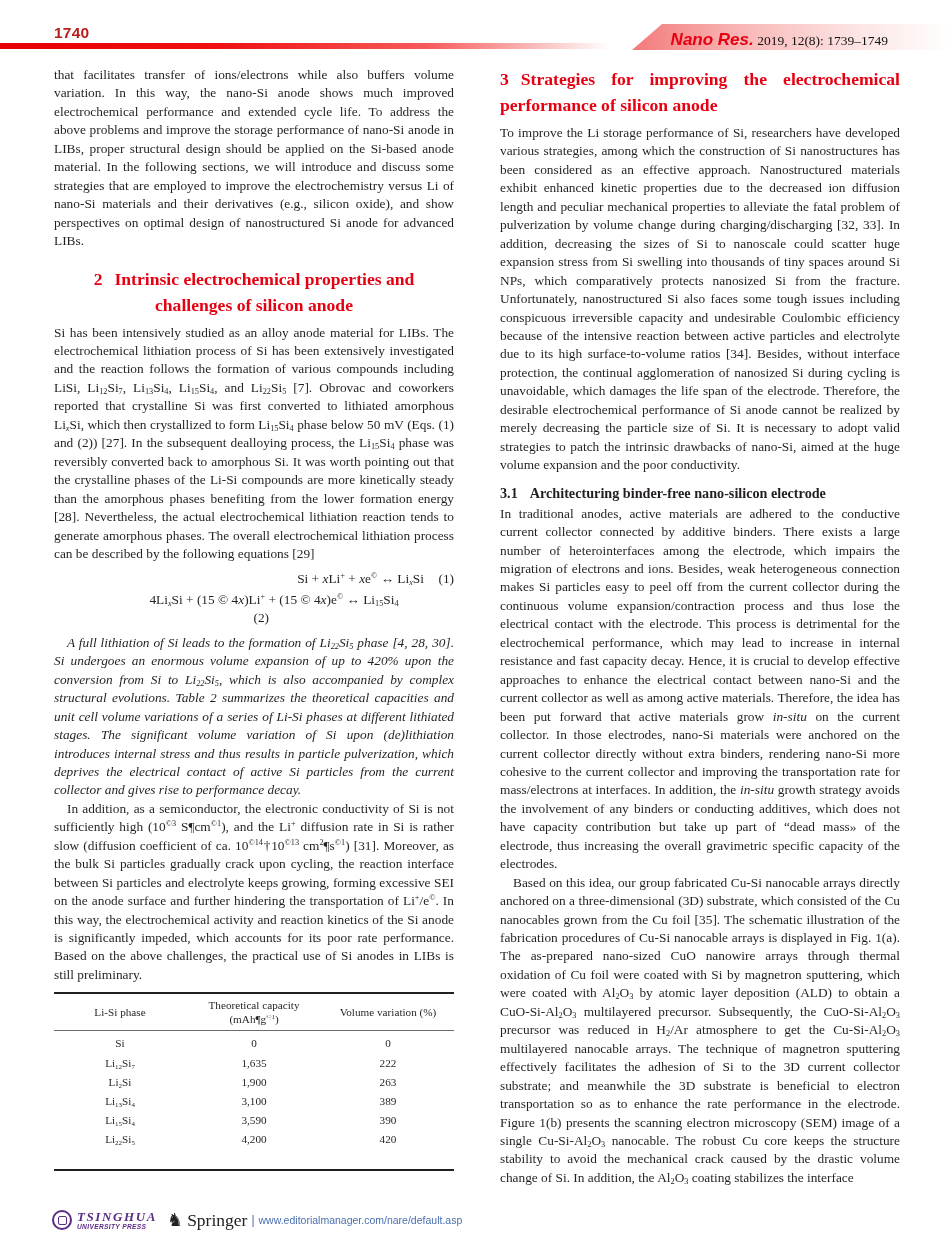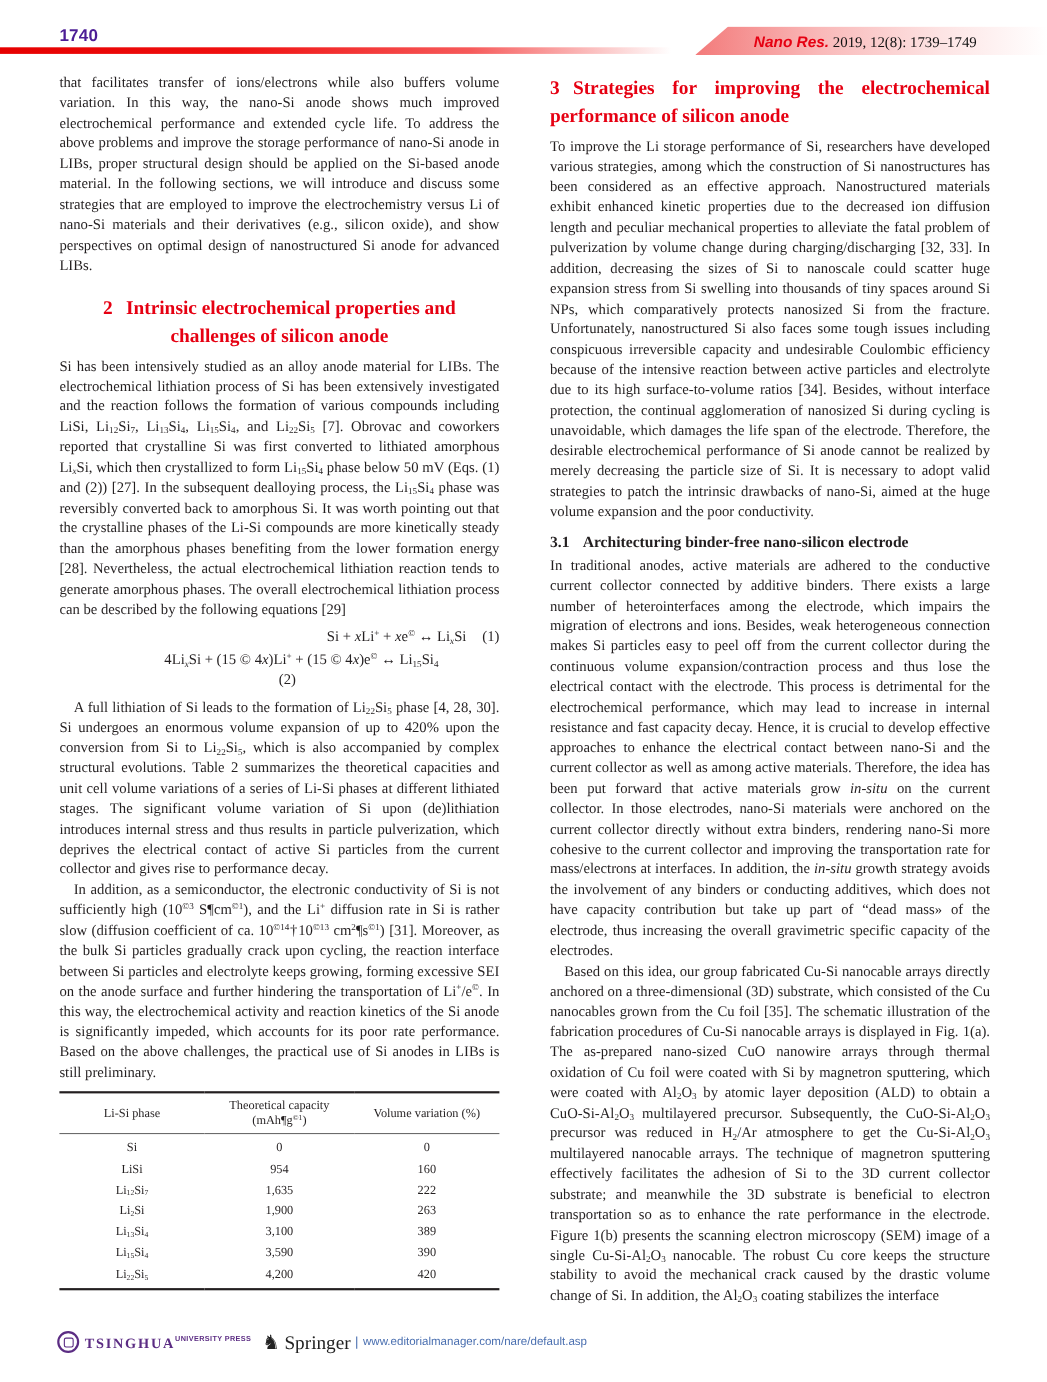--- a/index.html
+++ b/index.html
@@ -1,27 +1,27 @@
 <!DOCTYPE html>
 <html><head>
 <meta charset="utf-8">
 <style>
   * { box-sizing: border-box; margin: 0; padding: 0; }
   html, body { width: 952px; height: 1256px; background: #ffffff; }
   body { position: relative; font-family: "Liberation Serif", "DejaVu Serif", serif; color: #231f20; overflow: hidden; }
 
   
-  .hdr-pagenum { position: absolute; left: 54px; top: 24px; font-family: "Liberation Sans", sans-serif; font-weight: bold; font-size: 15.5px; color: #4c1d95; letter-spacing: 0.2px; }
+  .hdr-pagenum { position: absolute; left: 54px; top: 24px; font-family: "Liberation Sans", sans-serif; font-weight: bold; font-size: 15.5px; color: #b91c1c; letter-spacing: 0.2px; }
   .hdr-bar { position: absolute; left: 0; top: 43px; width: 610px; height: 6px;
     background: linear-gradient(to right, #e60000 0%, #f01010 35%, #f65a5a 70%, #fbc8c8 90%, #ffffff 100%); }
   .hdr-slant { position: absolute; left: 632px; top: 24px; width: 320px; height: 26px;
     background: linear-gradient(to right, #f37a7a 0%, #f9b8b8 35%, #fde4e4 70%, #ffffff 100%);
     clip-path: polygon(30px 0, 100% 0, 100% 100%, 0 100%); }
   .hdr-journal { position: absolute; right: 64px; top: 30px; font-size: 13.5px; color: #111; white-space: nowrap; }
-  .hdr-journal .jname { font-family: "Liberation Sans", sans-serif; font-style: italic; font-weight: bold; color: #e60012; font-size: 14px; }
+  .hdr-journal .jname { font-family: "Liberation Sans", sans-serif; font-style: italic; font-weight: bold; color: #e60012; font-size: 17px; }
 
   
   .col { position: absolute; top: 66px; width: 400px; font-size: 13.35px; line-height: 18.45px; text-align: justify; }
   .col-left { left: 54px; }
   .col-right { left: 500px; width: 400px; }
   .col p { text-indent: 0; }
   .col p.indent { text-indent: 13px; }
   .col p { hyphens: none; }
 
   .sec-title { color: #e60012; font-weight: bold; font-size: 17.6px; line-height: 26px; text-align: center; }
@@ -32,39 +32,39 @@
   .sub-title .num { margin-right: 12px; }
 
   sub, sup { font-size: 0.62em; line-height: 0; }
   sub { vertical-align: -0.25em; }
   sup { vertical-align: 0.55em; }
 
   .eq { display: flex; justify-content: space-between; align-items: center; margin-top: 7px; }
   .eq .eq-body { flex: 1; text-align: right; padding-left: 40px; }
   .eq .eq-no { width: 30px; text-align: right; }
   .eq + .eq { margin-top: 2px; flex-direction: column; }
-  .gap-after-eq { margin-top: 6px; }
+  .gap-after-eq { margin-top: 6px; font-style: italic; }
 
   
   .tbl-caption { font-size: 11.2px; line-height: 18px; margin-top: 12px; text-align: justify; }
   .tbl-caption b { margin-right: 8px; }
   table.tbl { width: 100%; border-collapse: collapse; margin-top: 8px; font-size: 11.2px; line-height: 14px; text-align: center; }
   table.tbl thead tr { border-top: 2.5px solid #231f20; border-bottom: 1.2px solid #6b6b6b; text-align: center; }
   table.tbl thead th { font-weight: normal; padding: 4px 2px 4px; vertical-align: middle; }
   table.tbl tbody td { padding: 2.6px 2px; height: 18.4px; }
   table.tbl tbody tr:first-child td { padding-top: 5px; }
   table.tbl tbody tr:last-child { border-bottom: 2.5px solid #231f20; }
-  table.tbl tbody tr:last-child td { padding-bottom: 5px; }
+  table.tbl tbody tr:last-child td { padding-bottom: 23px; }
 
   
   .footer { position: absolute; left: 52px; top: 1208px; display: flex; align-items: center; height: 24px; }
   .th-logo { display: flex; align-items: center; }
   .th-seal { width: 20px; height: 20px; border-radius: 50%; border: 2px solid #5b2c83; display: flex; align-items: center; justify-content: center; margin-right: 5px; }
   .th-seal span { width: 9px; height: 9px; border: 1.5px solid #5b2c83; border-radius: 2px; display: block; }
-  .th-text { display: flex; flex-direction: row; line-height: 1; }
+  .th-text { display: flex; flex-direction: column; line-height: 1; font-style: italic; }
   .th-name { font-family: "Liberation Serif", serif; font-weight: bold; font-size: 13px; color: #5b2c83; letter-spacing: 1.6px; }
   .th-press { font-family: "Liberation Sans", sans-serif; font-weight: bold; font-size: 6.6px; color: #5b2c83; letter-spacing: 0.35px; margin-top: 1px; }
   .springer { display: flex; align-items: center; margin-left: 10px; }
   .springer-horse { font-size: 18px; color: #222; margin-right: 4px; line-height: 1; }
   .springer-name { font-family: "Liberation Serif", serif; font-size: 17.5px; color: #222; }
   .footer-sep { color: #4a6fb0; margin: 0 4px; font-family: "Liberation Sans", sans-serif; font-size: 12px; }
   .footer-url { font-family: "Liberation Sans", sans-serif; font-size: 10.5px; color: #4a6fb0; }
 </style>
 </head>
 <body>
@@ -106,25 +106,20 @@
         <th style="width:33%">Li-Si phase</th>
         <th style="width:34%"><span>Theoretical capacity</span><br><span>(mAh¶g</span><sup>©1</sup><span>)</span></th>
         <th style="width:33%">Volume variation (%)</th>
       </tr>
     </thead>
     <tbody id="tbl-body">
         <tr>
           <td><span>Si</span></td>
           <td>0</td>
           <td>0</td>
-        </tr>
-        <tr>
-          <td><span>LiSi</span></td>
-          <td>954</td>
-          <td>160</td>
         </tr>
         <tr>
           <td><span>Li</span><sub>12</sub><span>Si</span><sub>7</sub></td>
           <td>1,635</td>
           <td>222</td>
         </tr>
         <tr>
           <td><span>Li</span><sub>2</sub><span>Si</span><sub></sub></td>
           <td>1,900</td>
           <td>263</td>

